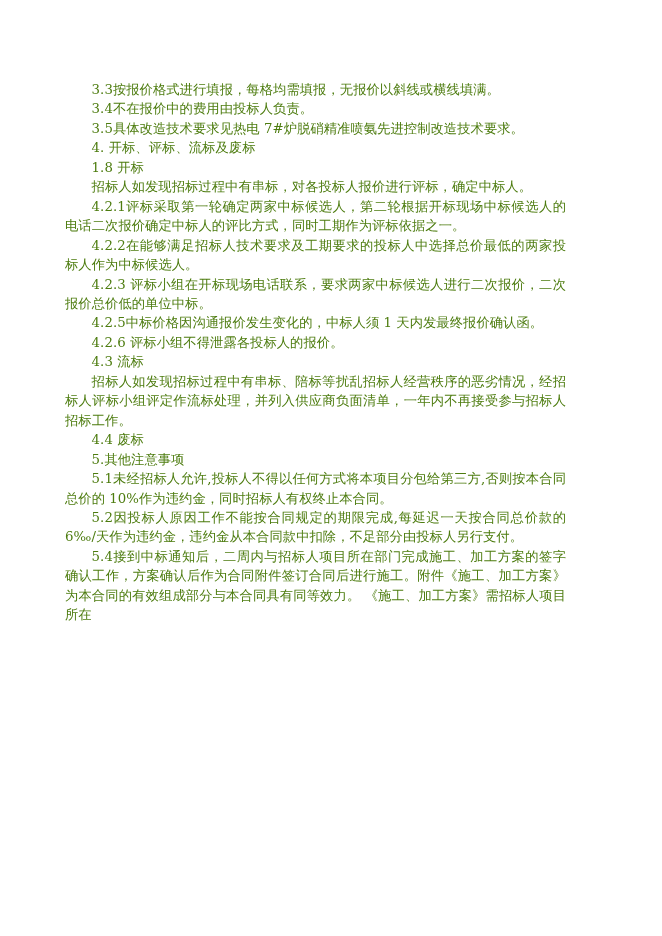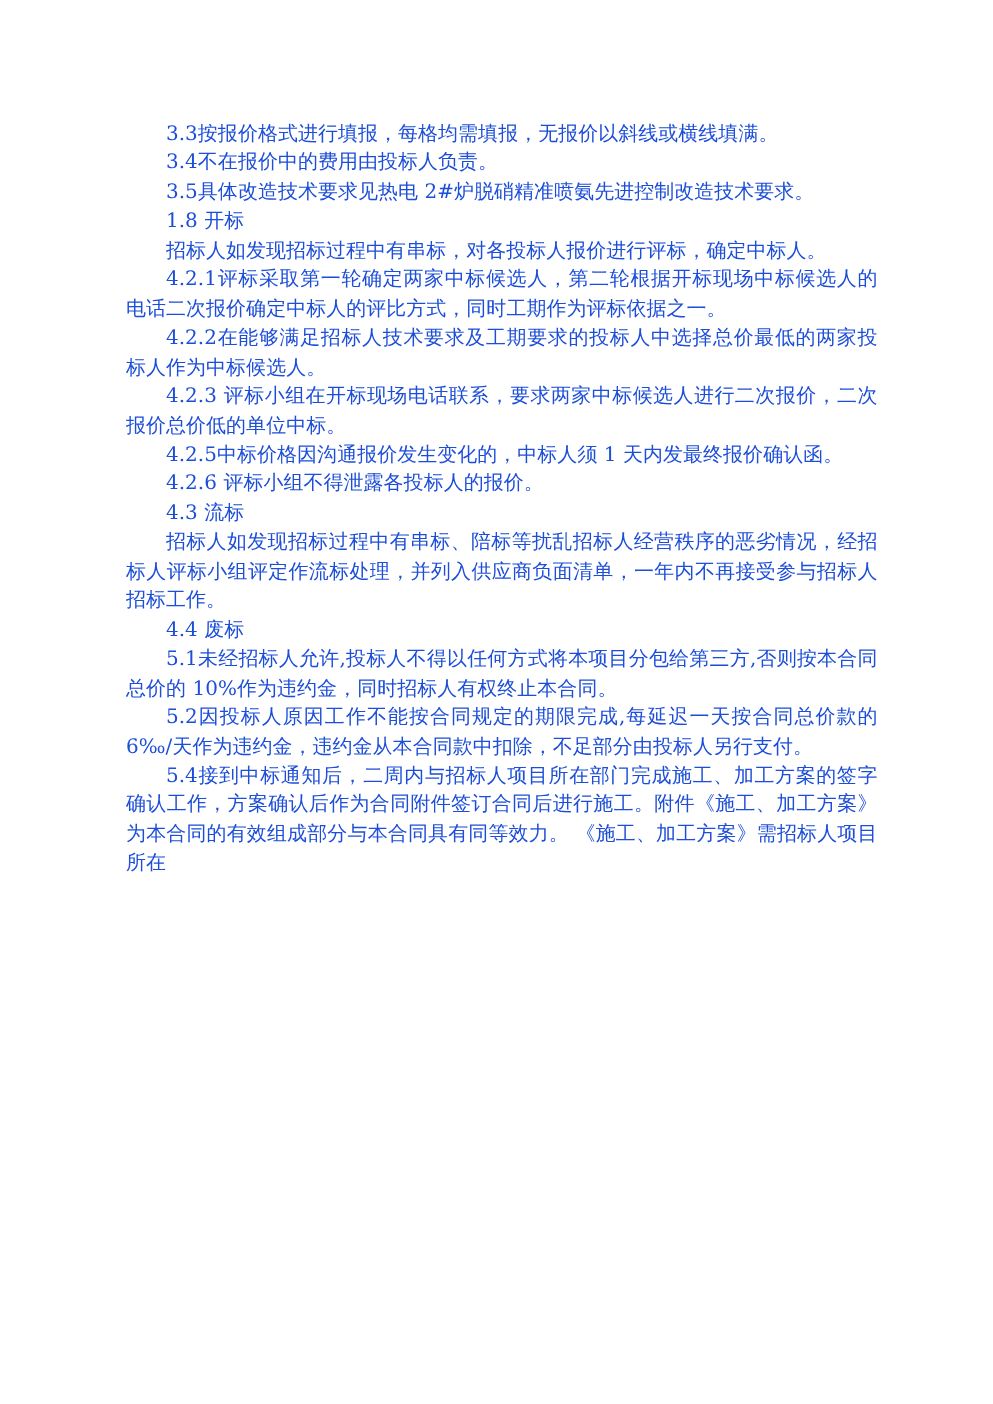--- a/index.html
+++ b/index.html
@@ -1,43 +1,45 @@
 <!DOCTYPE html>
 <html><head>
 <meta charset="utf-8">
 <style>
   html, body { margin: 0; padding: 0; background: #ffffff; }
   body { width: 662px; height: 936px; position: relative; overflow: hidden; }
   .page {
     position: absolute;
-    left: 84px;
+    left: 65px;
     top: 80px;
     width: 501px;
     font-family: "DejaVu Serif", "Liberation Serif", serif;
     font-size: 13.3px;
     line-height: 19.45px;
-    color: #1d4ed8;
+    color: #4d7c0f;
     text-align: justify;
     letter-spacing: 0.05px;
   }
   .p { margin: 0; text-indent: 2em; }
 </style>
 </head>
 <body>
 
 <div class="page">
   <p class="p">3.3按报价格式进行填报，每格均需填报，无报价以斜线或横线填满。</p>
   <p class="p">3.4不在报价中的费用由投标人负责。</p>
-  <p class="p">3.5具体改造技术要求见热电 2#炉脱硝精准喷氨先进控制改造技术要求。</p>
+  <p class="p">3.5具体改造技术要求见热电 7#炉脱硝精准喷氨先进控制改造技术要求。</p>
+  <p class="p">4.  开标、评标、流标及废标</p>
   <p class="p">1.8 开标</p>
   <p class="p">招标人如发现招标过程中有串标，对各投标人报价进行评标，确定中标人。</p>
   <p class="p">4.2.1评标采取第一轮确定两家中标候选人，第二轮根据开标现场中标候选人的电话二次报价确定中标人的评比方式，同时工期作为评标依据之一。</p>
   <p class="p">4.2.2在能够满足招标人技术要求及工期要求的投标人中选择总价最低的两家投标人作为中标候选人。</p>
   <p class="p">4.2.3 评标小组在开标现场电话联系，要求两家中标候选人进行二次报价，二次报价总价低的单位中标。</p>
   <p class="p">4.2.5中标价格因沟通报价发生变化的，中标人须 1 天内发最终报价确认函。</p>
   <p class="p">4.2.6 评标小组不得泄露各投标人的报价。</p>
   <p class="p">4.3 流标</p>
   <p class="p">招标人如发现招标过程中有串标、陪标等扰乱招标人经营秩序的恶劣情况，经招标人评标小组评定作流标处理，并列入供应商负面清单，一年内不再接受参与招标人招标工作。</p>
   <p class="p">4.4 废标</p>
+  <p class="p">5.其他注意事项</p>
   <p class="p">5.1未经招标人允许,投标人不得以任何方式将本项目分包给第三方,否则按本合同总价的 10%作为违约金，同时招标人有权终止本合同。</p>
   <p class="p">5.2因投标人原因工作不能按合同规定的期限完成,每延迟一天按合同总价款的6‰/天作为违约金，违约金从本合同款中扣除，不足部分由投标人另行支付。</p>
   <p class="p">5.4接到中标通知后，二周内与招标人项目所在部门完成施工、加工方案的签字确认工作，方案确认后作为合同附件签订合同后进行施工。附件《施工、加工方案》为本合同的有效组成部分与本合同具有同等效力。 《施工、加工方案》需招标人项目所在</p>
 </div>
 
 </body></html>

